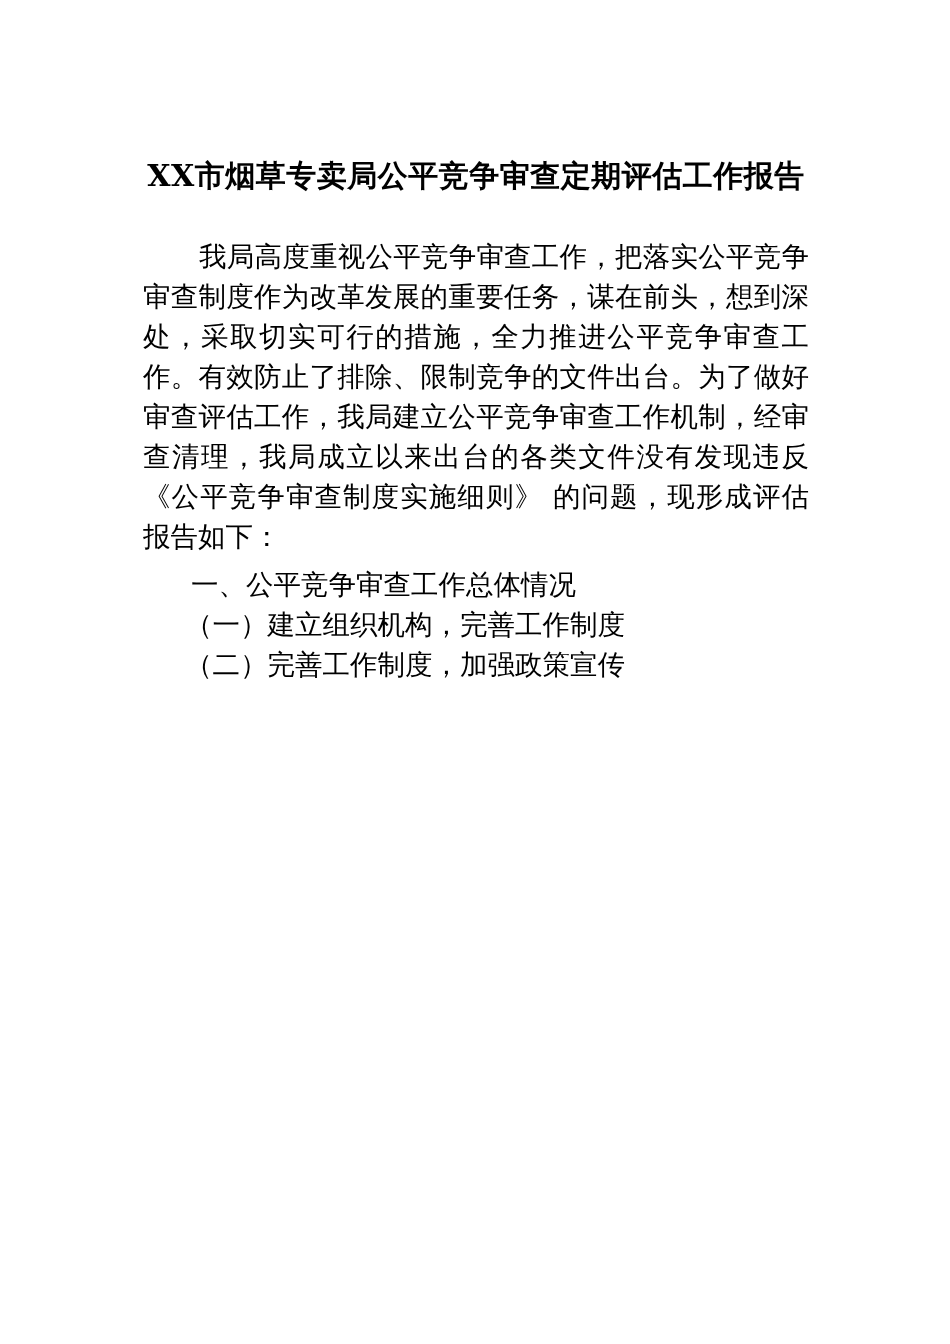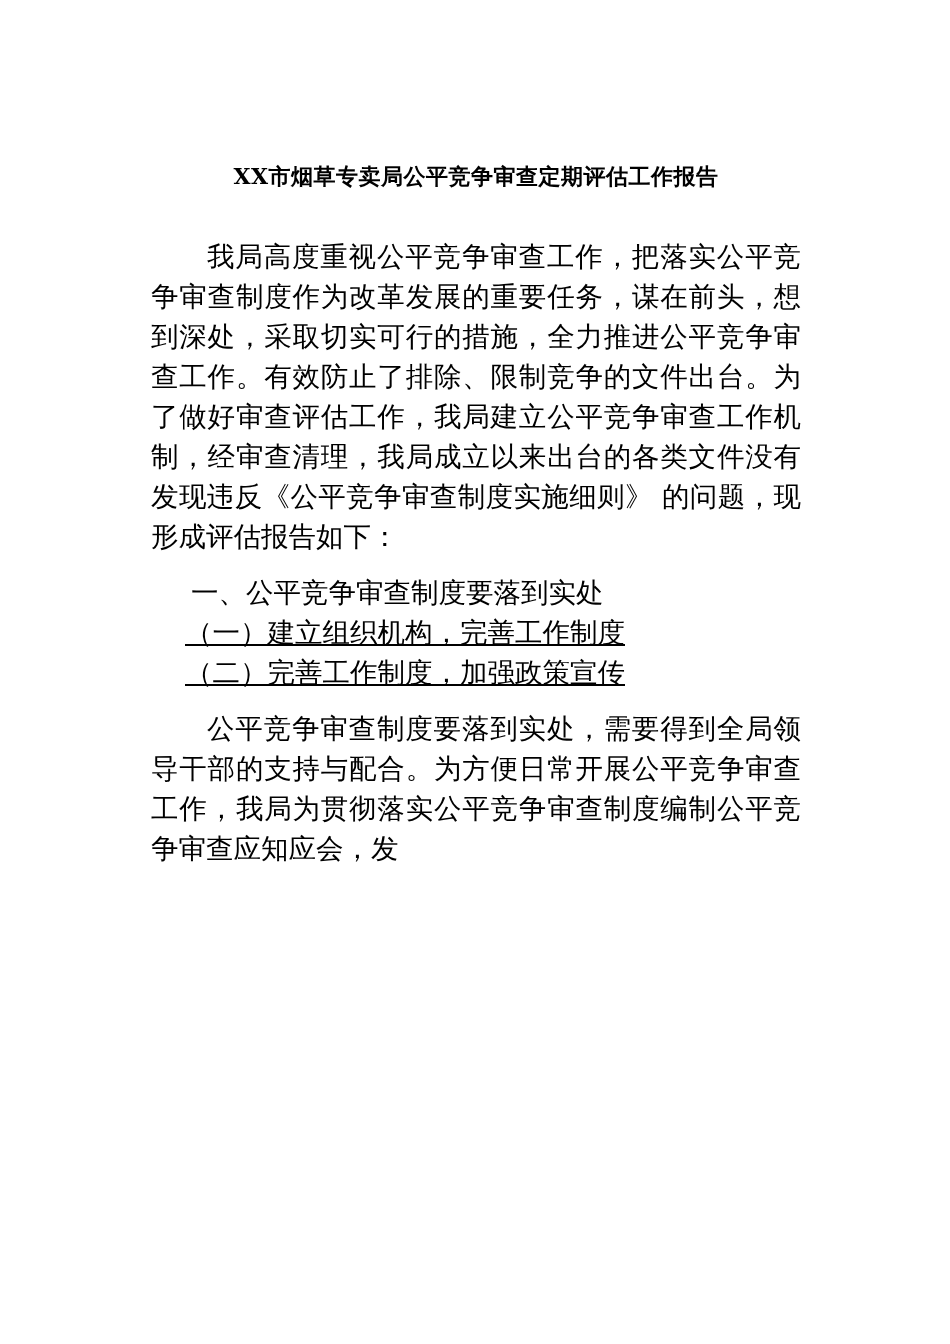--- a/index.html
+++ b/index.html
@@ -21,37 +21,37 @@
     position: absolute;
     left: 135px;
     top: 150px;
     width: 682px;
   }
 
   
   .doc-title {
     font-family: "DejaVu Serif", "Liberation Serif", serif;
     font-weight: bold;
-    font-size: 22px;
+    font-size: 30px;
     line-height: 52px;
     text-align: right;
     color: #000000;
     letter-spacing: 0.5px;
     margin: 0 0 34px 0;
     padding: 0;
     text-align-last: center;
   }
 
   
   .para {
     font-family: "DejaVu Serif", "Liberation Serif", serif;
     font-size: 27.5px;
     line-height: 40px;
     color: #000000;
-    margin: 16px;
+    margin: 8px;
     padding: 0;
     text-align: justify;
     text-justify: inter-character;
     text-align-last: left;
     word-break: break-all;
   }
 
   .para.indent {
     text-indent: 56px;
   }
@@ -64,36 +64,34 @@
     color: #000000;
     margin: 0;
     padding: 0;
     text-indent: 56px;
     text-align: left;
     word-break: break-all;
   }
 
   .heading-line.paren {
     text-indent: 50px;
-    text-decoration: underline;
   }
 </style>
 </head>
 <body>
 
 <div class="page">
   <div class="doc-body">
 
     <h1 class="doc-title">XX市烟草专卖局公平竞争审查定期评估工作报告</h1>
 
     <p class="para indent">我局高度重视公平竞争审查工作，把落实公平竞争审查制度作为改革发展的重要任务，谋在前头，想到深处，采取切实可行的措施，全力推进公平竞争审查工作。有效防止了排除、限制竞争的文件出台。为了做好审查评估工作，我局建立公平竞争审查工作机制，经审查清理，我局成立以来出台的各类文件没有发现违反《公平竞争审查制度实施细则》 的问题，现形成评估报告如下：</p>
 
-    <p class="heading-line">一、公平竞争审查制度要落到实处</p>
+    <p class="heading-line">一、公平竞争审查工作总体情况</p>
 
     <p class="heading-line paren">（一）建立组织机构，完善工作制度</p>
 
 
     <p class="heading-line paren">（二）完善工作制度，加强政策宣传</p>
 
-    <p class="para indent">公平竞争审查制度要落到实处，需要得到全局领导干部的支持与配合。为方便日常开展公平竞争审查工作，我局为贯彻落实公平竞争审查制度编制公平竞争审查应知应会，发</p>
 
   </div>
 </div>
 
 </body></html>

